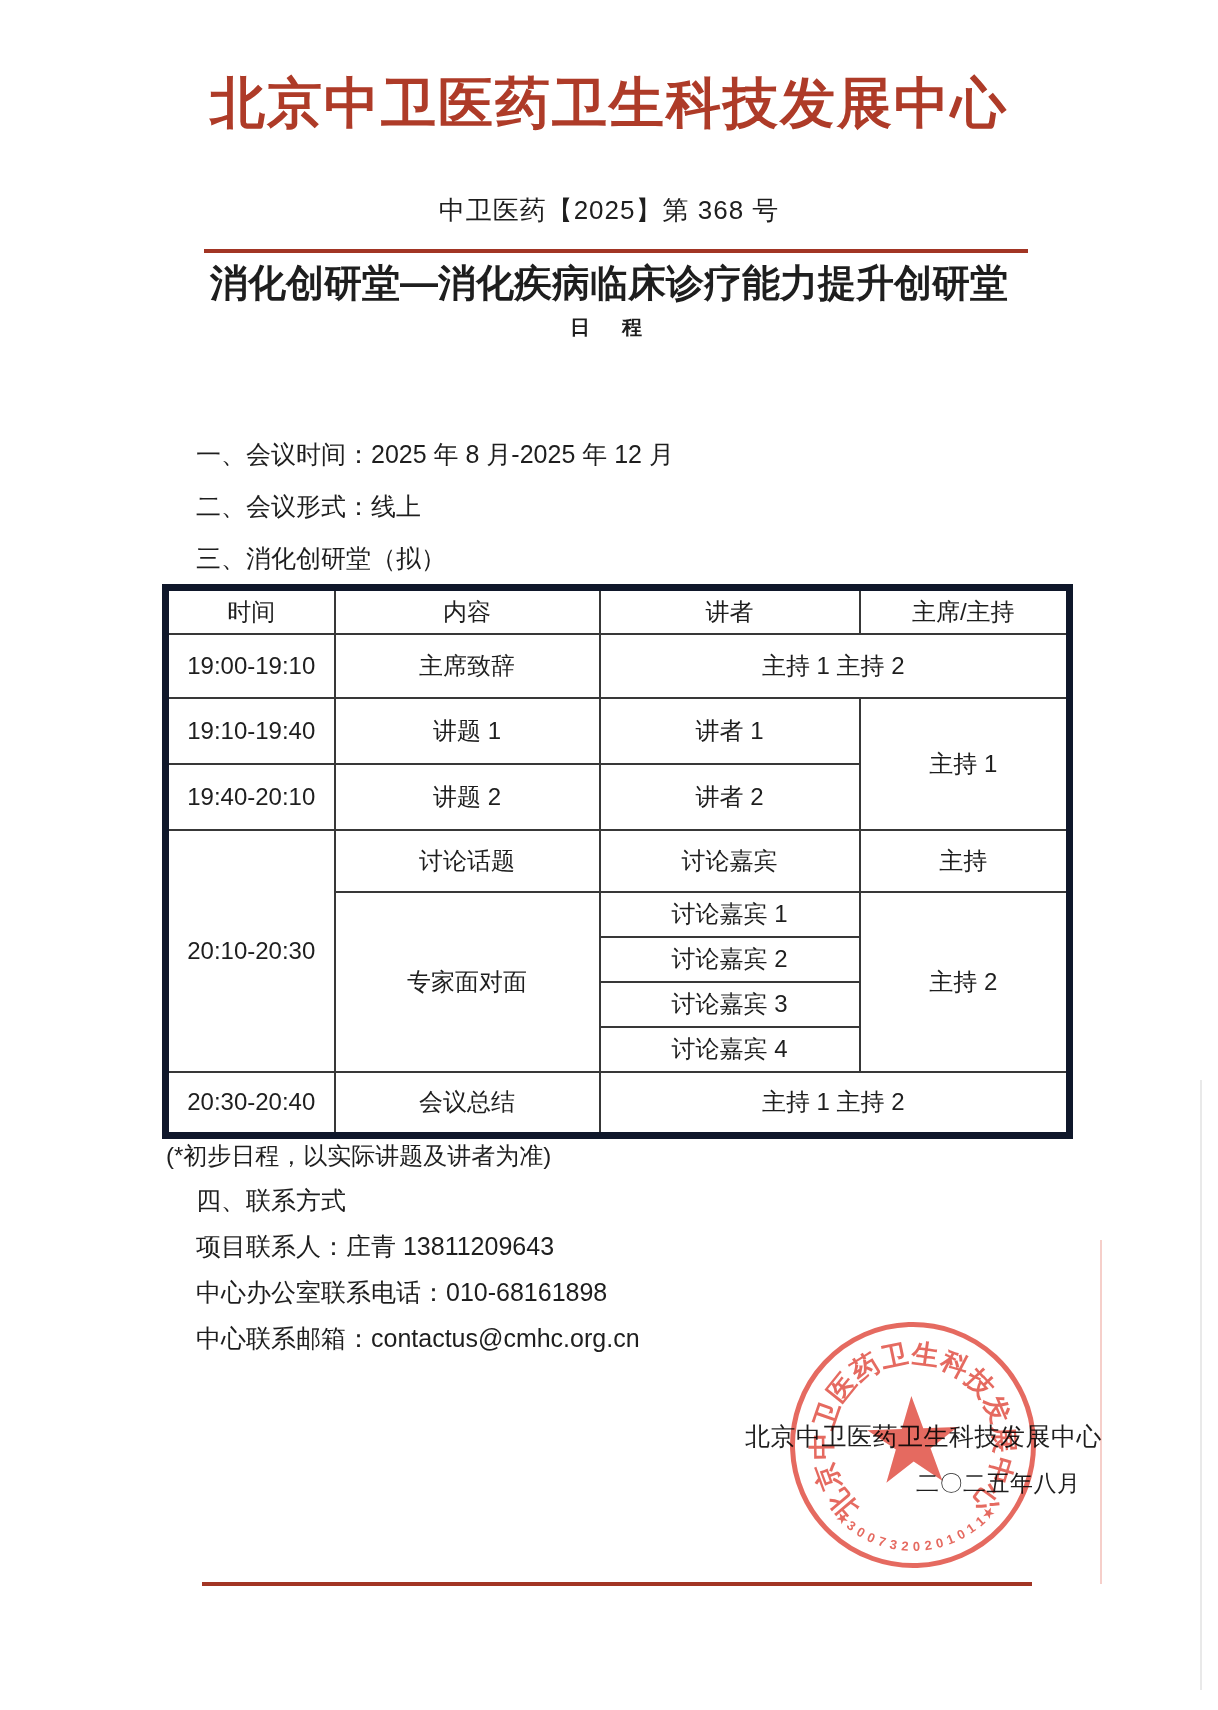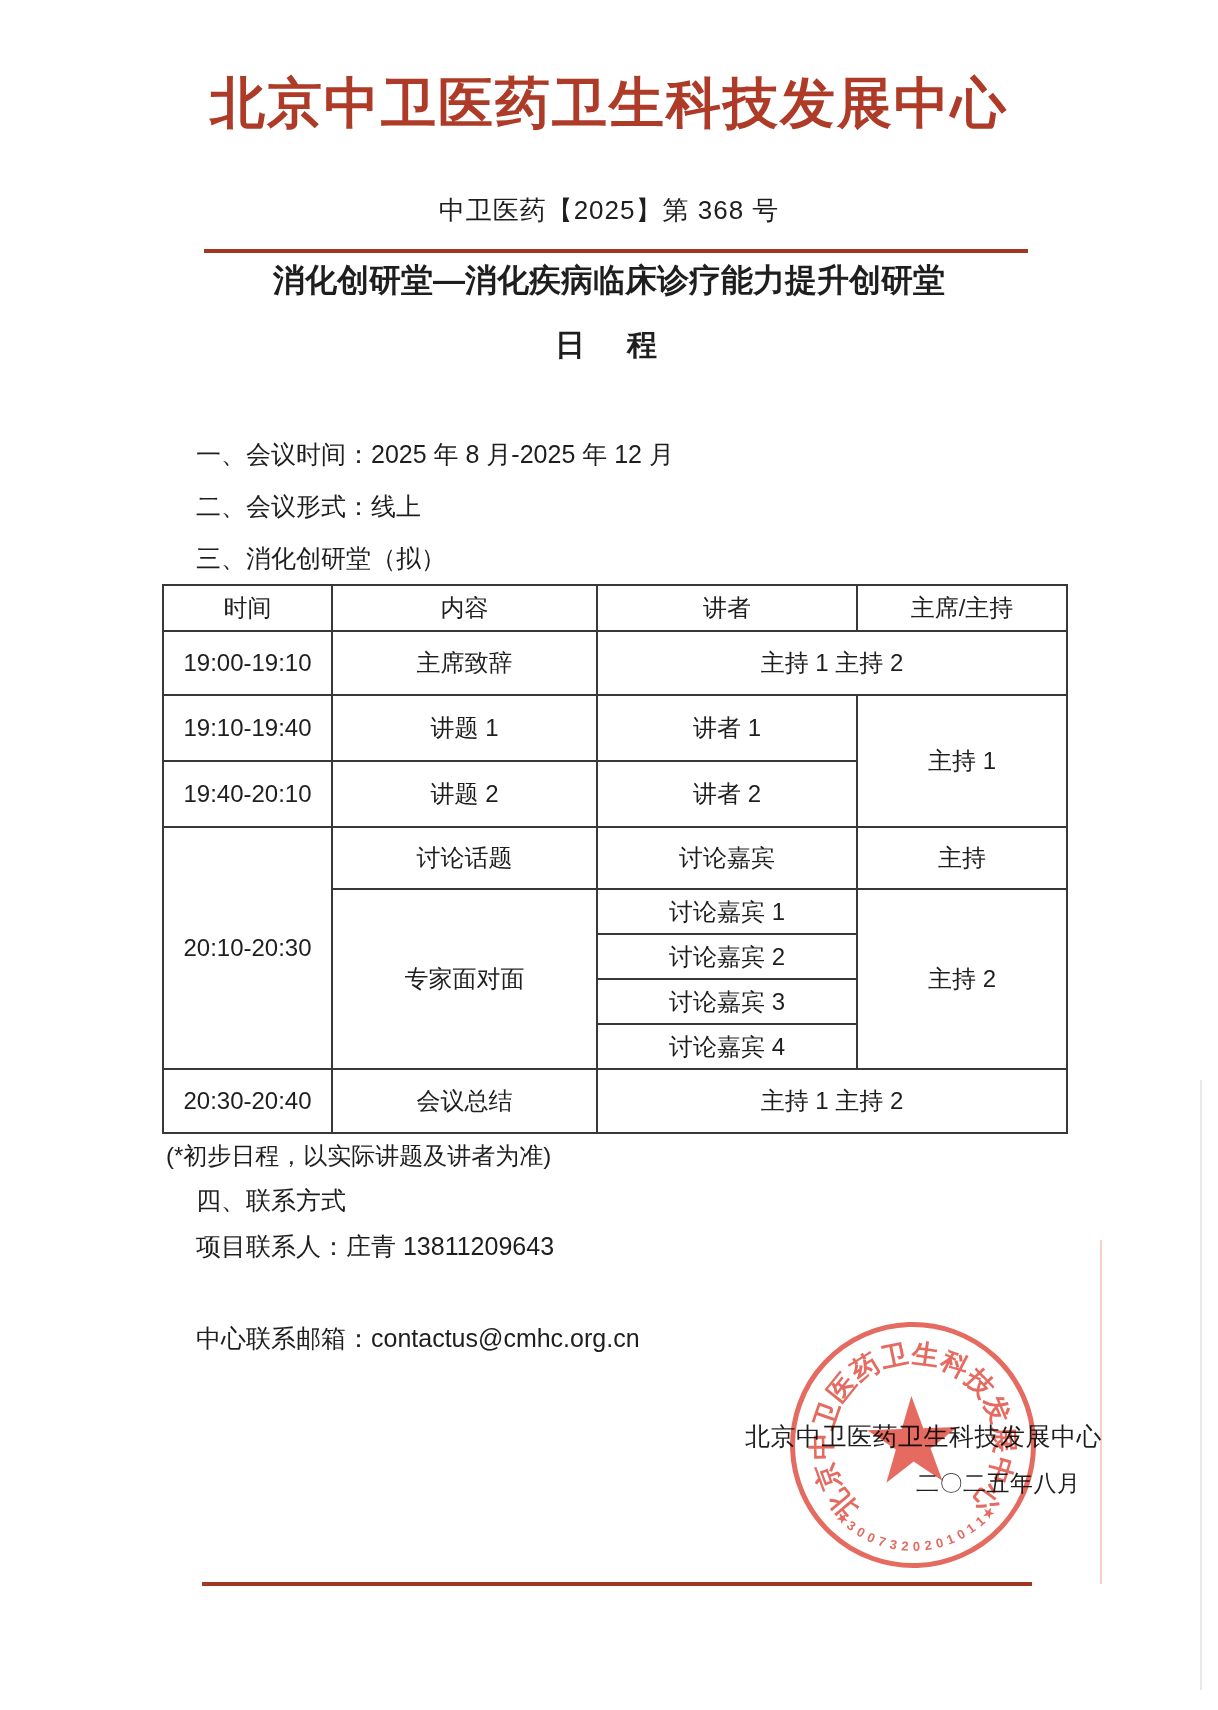--- a/index.html
+++ b/index.html
@@ -15,38 +15,38 @@
     color: #1e1e1e;
   }
   .abs { position: absolute; line-height: 1.15; }
   .center { left:0; width:100%; text-align:center; }
 
   .org-title   { top:72px;  font-size:55px; font-weight:bold; letter-spacing:2px; }
   .doc-number  { top:196px; font-size:26px; letter-spacing:1px; }
   .rule        { position:absolute; height:4px; }
   .rule-top    { top:249px; left:204px; width:824px; }
   .rule-bottom { top:1582px; left:202px; width:830px; }
-  .doc-title   { top:262px; font-size:32px; font-weight:bold; }
-  .agenda-head { top:328px; font-size:30px; font-weight:bold; letter-spacing:6px; }
+  .doc-title   { top:262px; font-size:38px; font-weight:bold; }
+  .agenda-head { top:316px; font-size:20px; font-weight:bold; letter-spacing:6px; }
 
   .info-line { left:196px; font-size:25px; }
   .info-1 { top:440px; }
   .info-2 { top:492px; }
   .info-3 { top:544px; }
 
   table.schedule {
     position:absolute; left:162px; top:584px; width:904px;
     border-collapse:collapse; table-layout:fixed;
     font-size:24px; color:#1e1e1e;
   }
   table.schedule td, table.schedule th {
     border:2px solid #383838; text-align:center; vertical-align:middle;
     font-weight:normal; padding:0 4px;
   }
-  table.schedule { border:1px solid #0f172a; }
+  table.schedule { border:7px solid #0f172a; }
   tr.rh-head { height:46px; }
   tr.rh-big  { height:64px; }
   tr.rh-big2 { height:66px; }
   tr.rh-mid  { height:62px; }
   tr.rh-sub  { height:45px; }
 
   .footnote     { left:166px; top:1142px; font-size:24px;text-align:center; }
   .contact-head { left:196px; top:1186px; font-size:25px; }
   .contact-1    { left:196px; top:1232px; font-size:25px; }
   .contact-2    { left:196px; top:1278px; font-size:25px; }
@@ -158,20 +158,21 @@
       <td>会议总结</td>
       <td colspan="2">主持 1 主持 2</td>
     </tr>
   </tbody>
     </table>
 
   <div class="abs footnote">(*初步日程，以实际讲题及讲者为准)</div>
 
   <div class="abs contact-head">四、联系方式</div>
   <div class="abs contact-1">项目联系人：庄青 13811209643</div>
+  <div class="abs contact-2">中心办公室联系电话：010-68161898</div>
   <div class="abs contact-3">中心联系邮箱：contactus@cmhc.org.cn</div>
 
   <div class="abs sig-org">北京中卫医药卫生科技发展中心</div>
   <div class="abs sig-date">二〇二五年八月</div>
 
   <div class="stamp" style="border-color: rgb(226, 85, 74);">
     <div>
         <span class="stamp-char" style="font-size: 27px; color: rgb(226, 85, 74); transform: rotate(-128deg) translateY(-91px);">北</span>
         <span class="stamp-char" style="font-size: 27px; color: rgb(226, 85, 74); transform: rotate(-108.308deg) translateY(-91px);">京</span>
         <span class="stamp-char" style="font-size: 27px; color: rgb(226, 85, 74); transform: rotate(-88.6154deg) translateY(-91px);">中</span>

